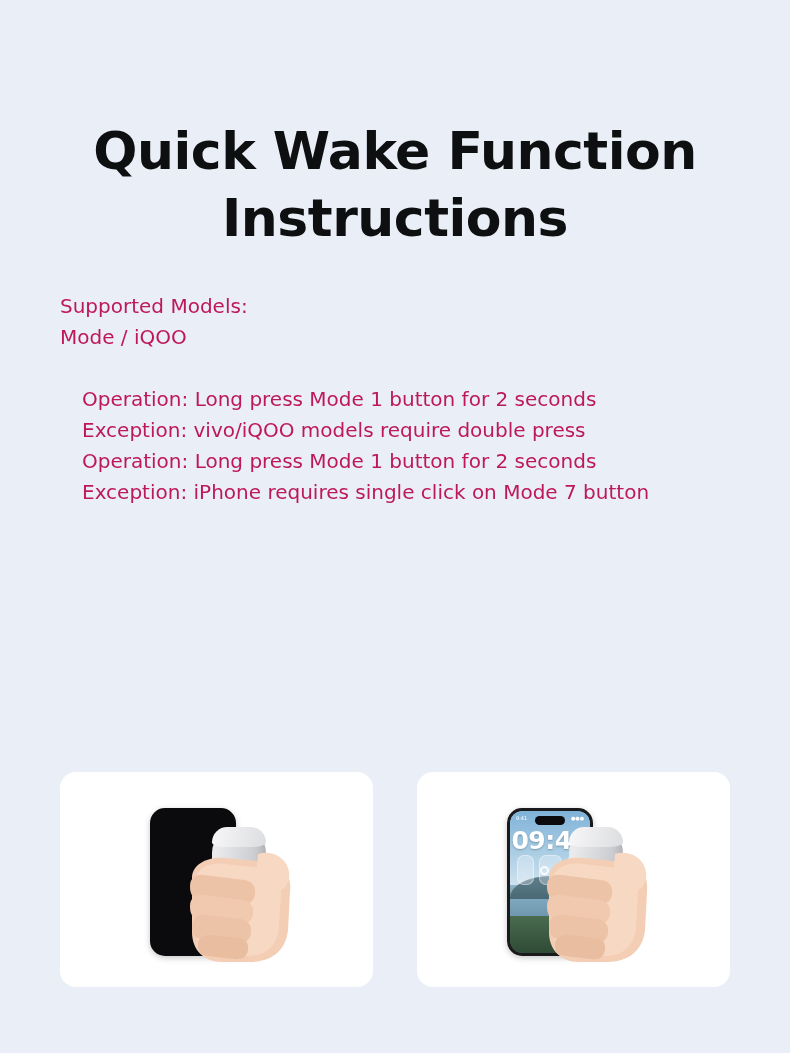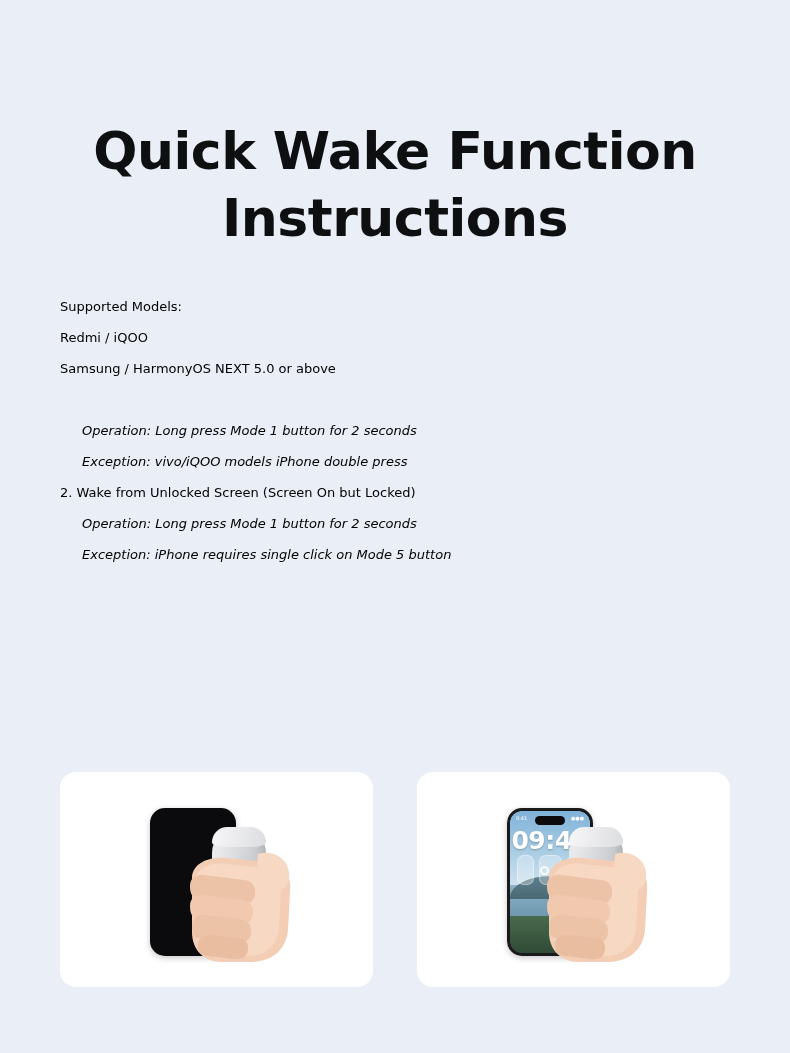--- a/index.html
+++ b/index.html
@@ -28,31 +28,30 @@
     font-family: "DejaVu Sans", sans-serif;
     font-weight: bold;
     font-size: 52px;
     line-height: 1.28;
     letter-spacing: -0.5px;
     text-align: center;
     color: #0e0f11;
   }
   .body-block {
     margin-top: 40px;
-    font-size: 13px;
+    font-size: 20px;
     line-height: 31px;
-    color: #000000;
+    color: #be185d;
     font-family: "DejaVu Sans", sans-serif;
   }
   .body-line {
     white-space: pre;
   }
   .body-line.indent {
     padding-left: 22px;
-    font-style: italic;
   }
   .spacer-line {
     height: 31px;
   }
   .cards {
     position: absolute;
     left: 60px;
     right: 60px;
     top: 772px;
     display: flex;
@@ -213,28 +212,26 @@
 </style>
 </head>
 <body>
 
 <div class="page">
 
   <h1 class="title">Quick Wake Function Instructions</h1>
 
   <div class="body-block">
     <div class="body-line">Supported Models:</div>
-    <div class="body-line">Redmi / iQOO</div>
-    <div class="body-line">Samsung / HarmonyOS NEXT 5.0 or above</div>
+    <div class="body-line">Mode / iQOO</div>
     <div class="spacer-line"></div>
     <div class="body-line indent">Operation: Long press Mode 1 button for 2 seconds</div>
-    <div class="body-line indent">Exception: vivo/iQOO models iPhone double press</div>
-    <div class="body-line">2. Wake from Unlocked Screen (Screen On but Locked)</div>
+    <div class="body-line indent">Exception: vivo/iQOO models require double press</div>
     <div class="body-line indent">Operation: Long press Mode 1 button for 2 seconds</div>
-    <div class="body-line indent">Exception: iPhone requires single click on Mode 5 button</div>
+    <div class="body-line indent">Exception: iPhone requires single click on Mode 7 button</div>
   </div>
 
   <div class="cards">
 
     <div class="card">
       <div class="scene">
         <div class="phone"></div>
 
         <div class="device">
           <div class="cap"></div>

